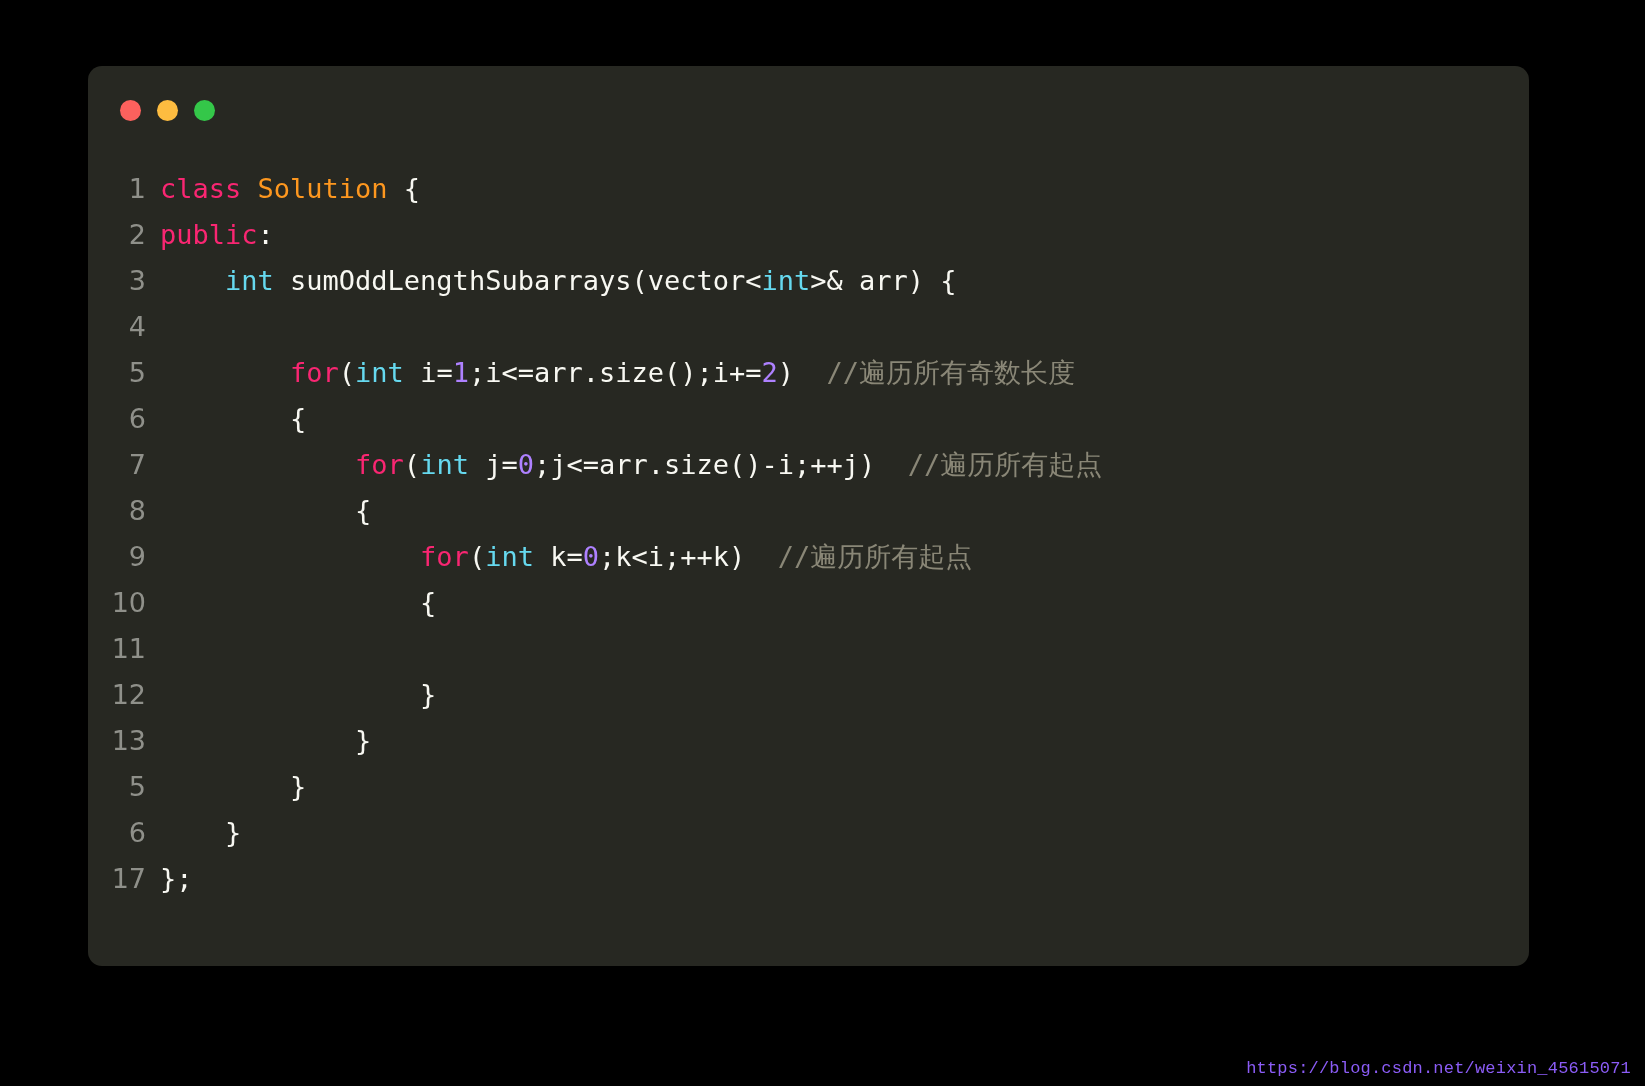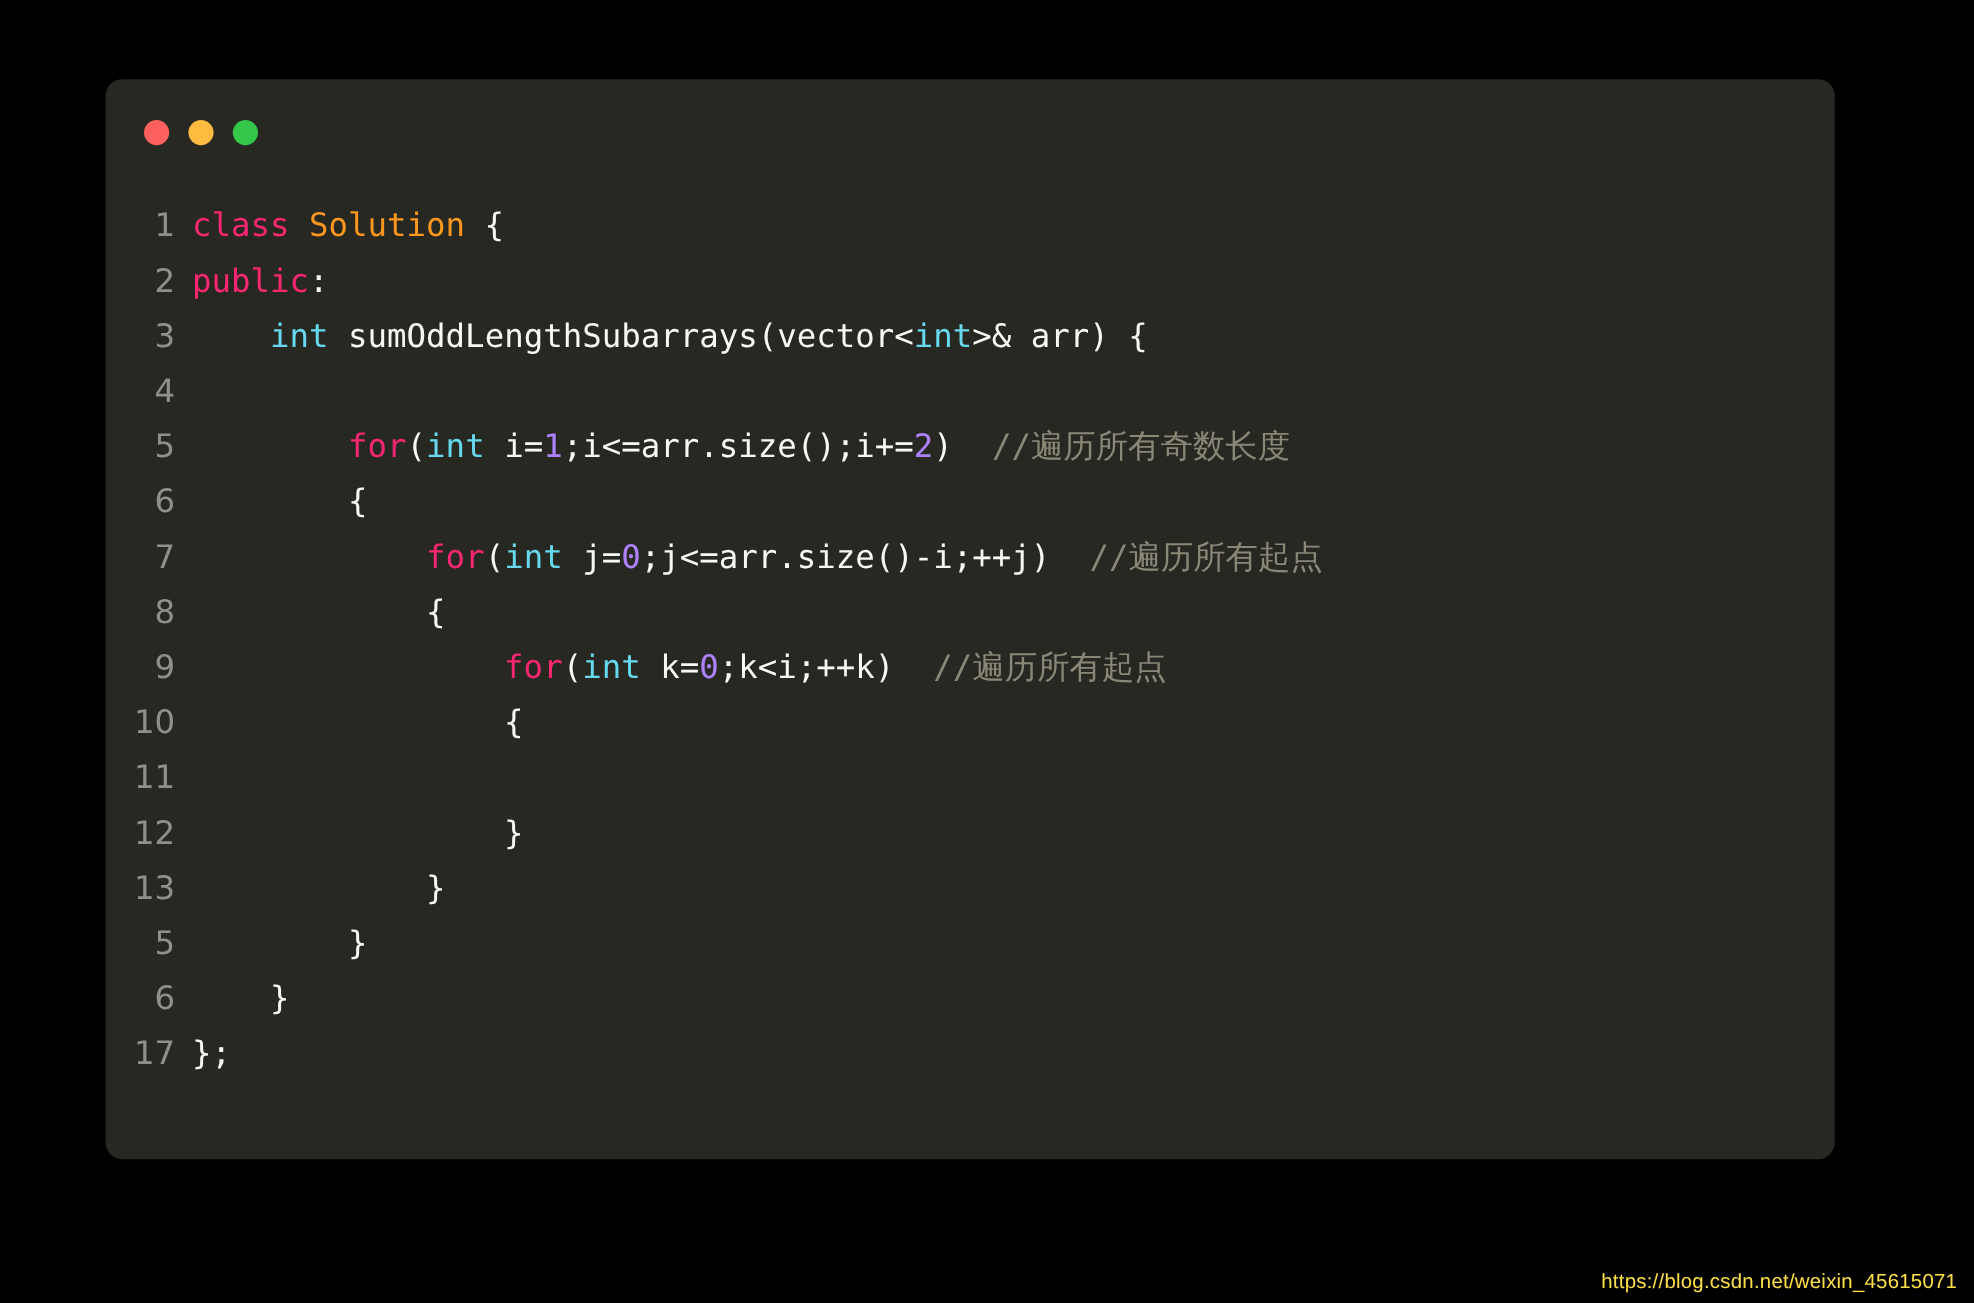--- a/index.html
+++ b/index.html
@@ -89,23 +89,23 @@
   .tok-type    { color: #66d9ef; margin-top: 43px; }
   .tok-class   { color: #fd971f; }
   .tok-number  { color: #ae81ff; }
   .tok-plain   { color: #f8f8f2; }
   .tok-comment { color: #8a8777; }
 
   .watermark {
     position: absolute;
     right: 14px;
     bottom: 8px;
-    color: #fde047;
+    color: #8b5cf6;
     font-size: 17px;
-    font-family: Liberation Sans, sans-serif;
+    font-family: Liberation Mono, monospace;
     letter-spacing: 0.2px;
   }
 </style>
 </head>
 <body>
 
 <div class="code-window">
 
   <div class="titlebar">
     <span class="dot dot-close"></span>

